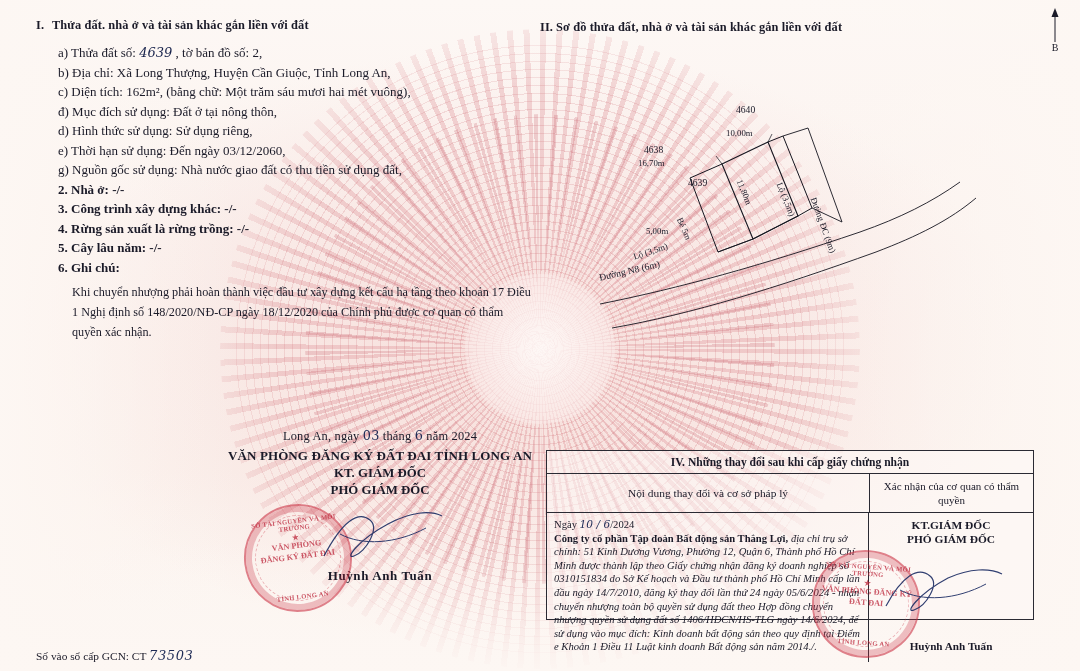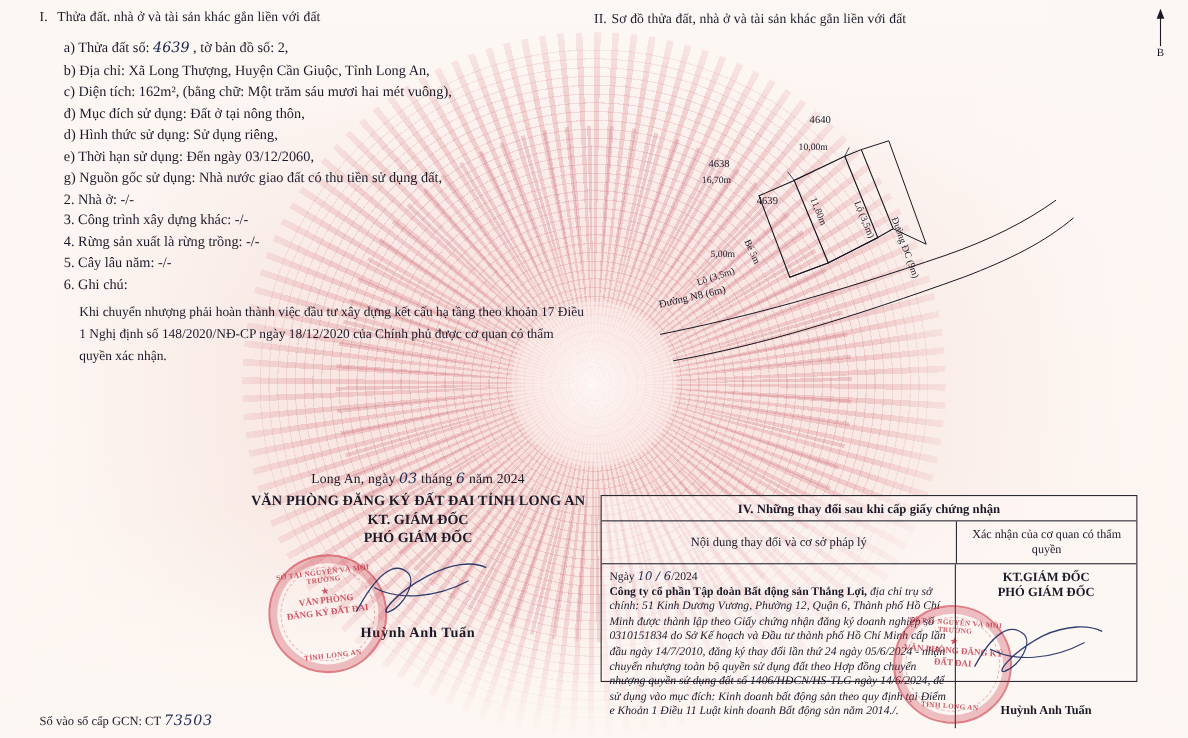--- a/index.html
+++ b/index.html
@@ -115,39 +115,40 @@
   }
 
   
   .section-i {
     position: absolute;
     left: 36px;
     top: 8px;
     width: 500px;
   }
   .sec-title {
-    font-weight: normal;
+    font-weight: bold;
     font-size: 12.4px;
     letter-spacing: 0.1px;
+    margin-top: 10px;
   }
   .sec-title .num {
     display: inline-block;
     width: 16px;
   }
   .list {
     margin-top: 10px;
     padding-left: 22px;
   }
   .list .row {
     font-size: 13px;
     line-height: 19.5px;
     white-space: nowrap;
   }
   .list .row.bold {
-    font-weight: normal;
+    font-weight: bold;
   }
   .handwrite {
     font-family: "DejaVu Serif", serif;
     font-style: italic;
     color: #16214a;
   }
   .note-block {
     margin-top: 5px;
     padding-left: 36px;
     font-size: 12.2px;
@@ -199,21 +200,20 @@
     top: 428px;
     width: 360px;
     text-align: center;
   }
   .sign-date {
     font-size: 12.4px;
     letter-spacing: 0.2px;
   }
   .sign-date .hw {
     font-family: "DejaVu Serif", serif;
-    font-style: italic;
     color: #1d2a55;
     font-size: 12.8px;
   }
   .sign-office {
     font-weight: bold;
     font-size: 13px;
     margin-top: 4px;
     letter-spacing: 0.1px;
   }
   .sign-role1 {

